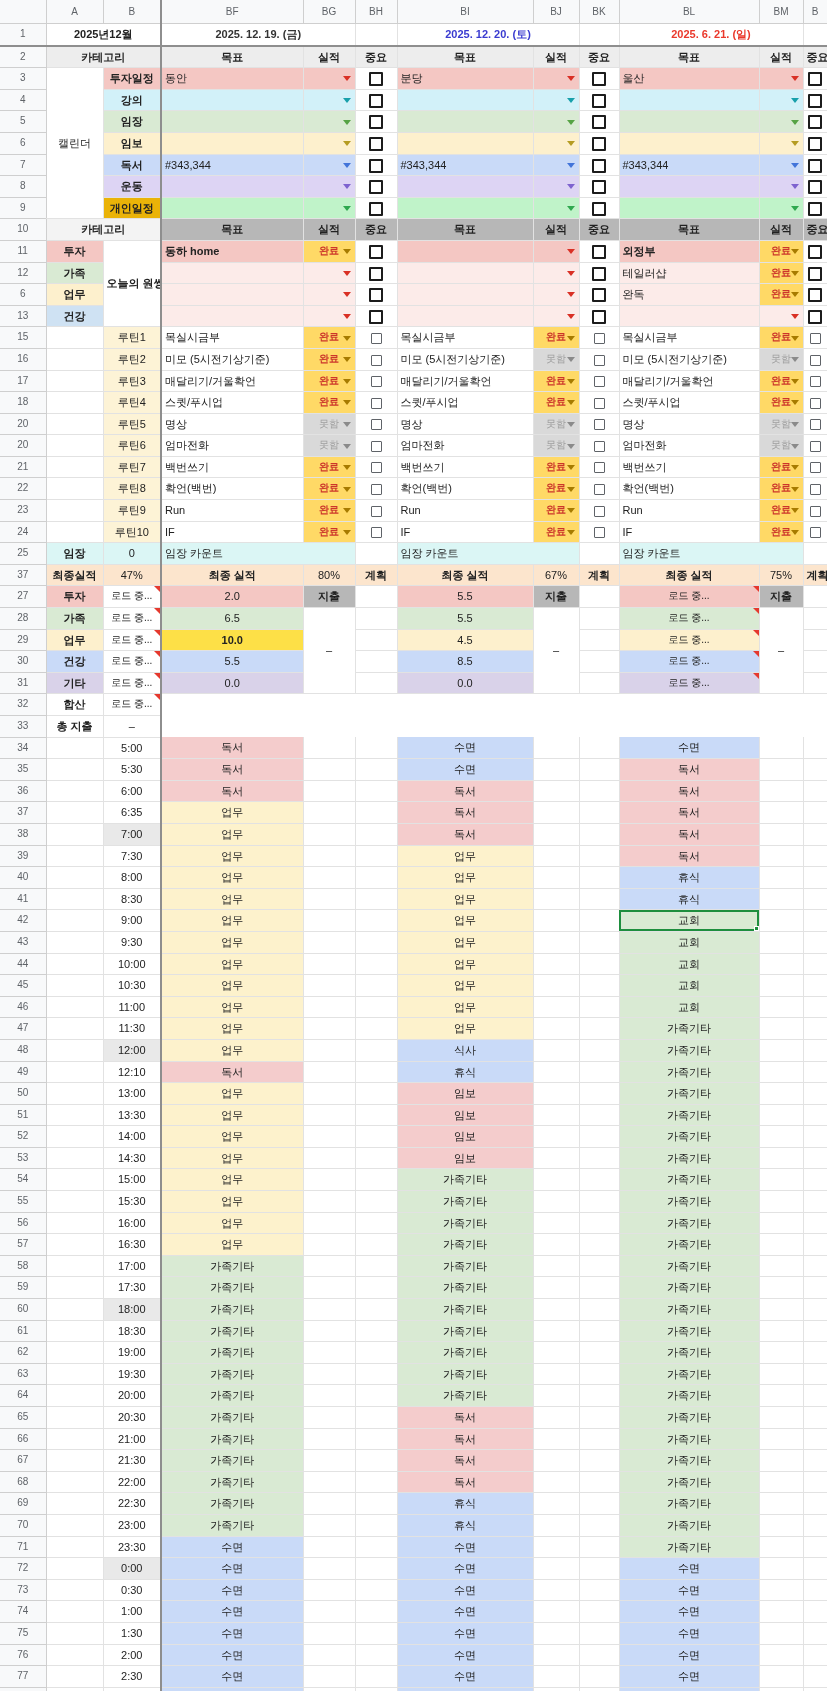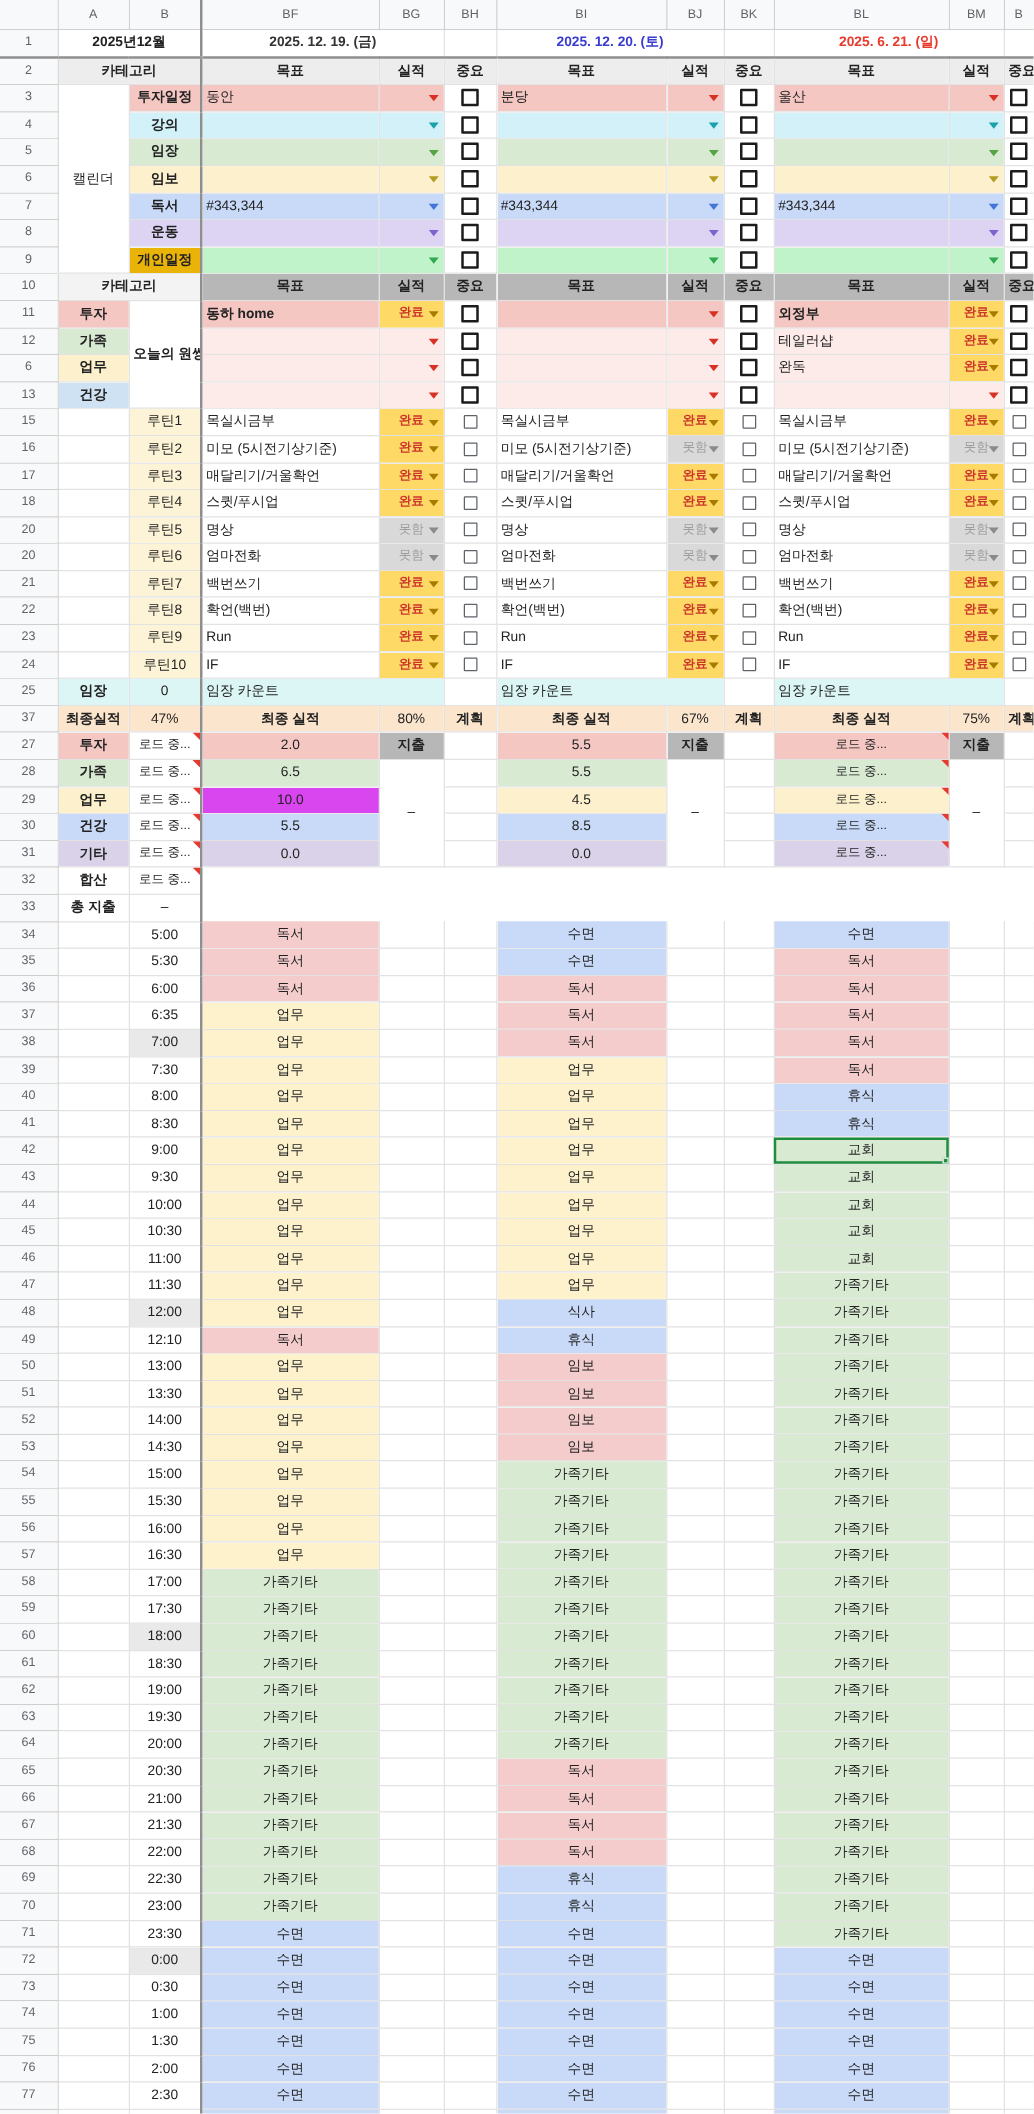--- a/index.html
+++ b/index.html
@@ -494,21 +494,21 @@
           <td rowspan="4" class=""><span>–</span></td>
           <td class=""></td>
           <td class="fs10" style="background: rgb(217, 234, 211);"><span>로드 중...</span><span class="tri"></span></td>
           <td rowspan="4" class=""><span>–</span></td>
           <td class=""></td>
         </tr>
         <tr>
           <td class="rn"><span>29</span></td>
           <td class="b" style="background: rgb(253, 240, 205);"><span>업무</span></td>
           <td class="fs10"><span>로드 중...</span><span class="tri"></span></td>
-          <td class="dv" style="background: #d946ef;"><span>10.0</span></td>
+          <td class="dv" style="background: #fde047; font-weight: bold;"><span>10.0</span></td>
           <td class=""></td>
           <td class="" style="background: rgb(253, 240, 205);"><span>4.5</span></td>
           <td class=""></td>
           <td class="fs10" style="background: rgb(253, 240, 205);"><span>로드 중...</span><span class="tri"></span></td>
           <td class=""></td>
         </tr>
         <tr>
           <td class="rn"><span>30</span></td>
           <td class="b" style="background: rgb(201, 218, 248);"><span>건강</span></td>
           <td class="fs10"><span>로드 중...</span><span class="tri"></span></td>

